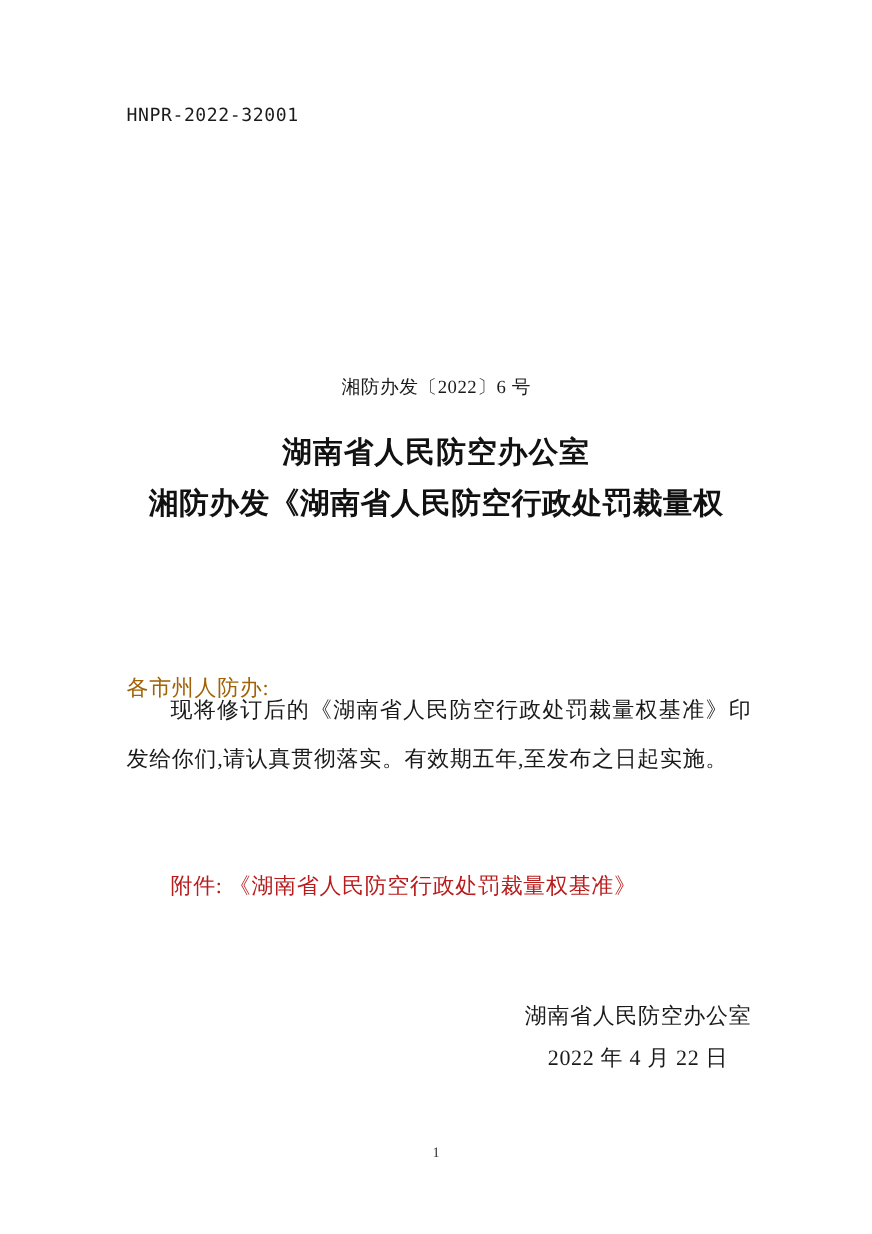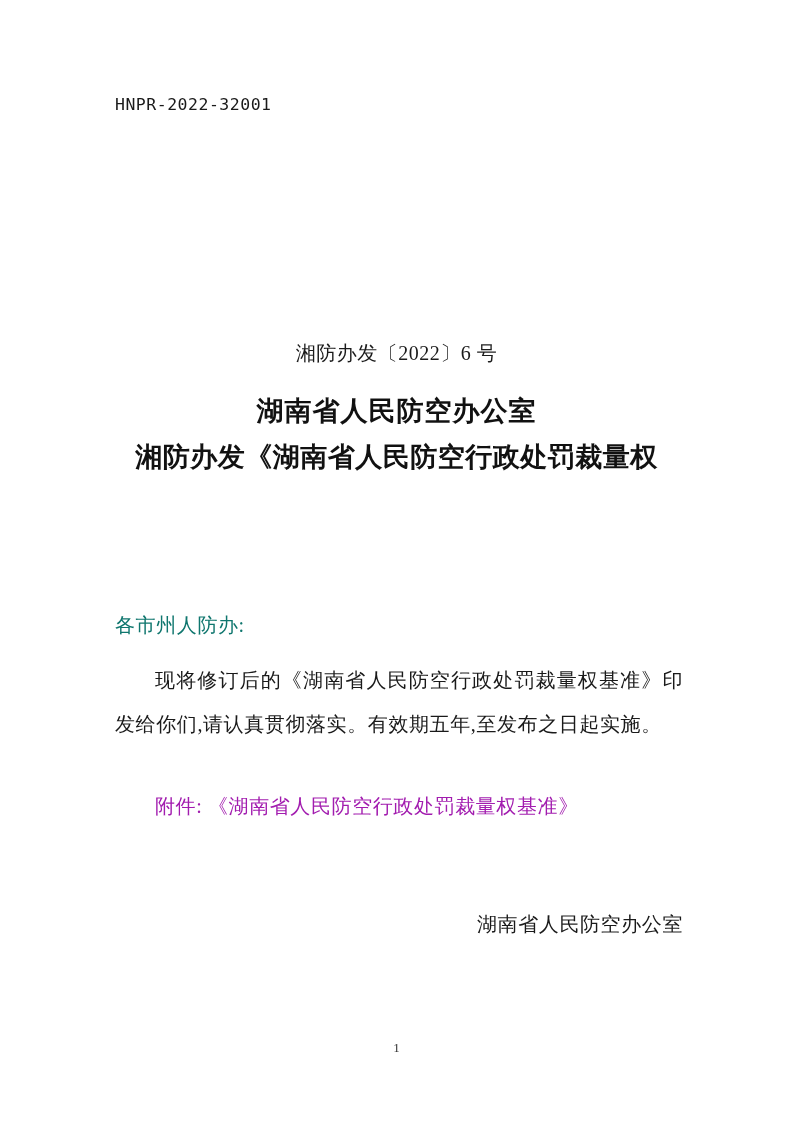--- a/index.html
+++ b/index.html
@@ -34,21 +34,21 @@
     white-space: nowrap;
   }
 
   
   .issue-no {
     position: absolute;
     left: 0;
     right: 0;
     top: 340px;
     text-align: center;
-    font-size: 20px;
+    font-size: 17px;
     font-family: "Liberation Serif", "DejaVu Serif", serif;
     letter-spacing: 0.5px;
     color: #1a1a1a;
   }
 
   
   .title-block {
     position: absolute;
     left: 110px;
     right: 110px;
@@ -68,44 +68,44 @@
     letter-spacing: 0.5px;
   }
 
   
   .salutation {
     position: absolute;
     left: 115px;
     top: 612px;
     font-size: 20px;
     letter-spacing: 0.6px;
-    color: #0f766e;
+    color: #a16207;
   }
   .body-para {
     position: absolute;
     left: 115px;
     right: 110px;
-    top: 658px;
+    top: 624px;
     font-size: 20px;
     line-height: 44px;
     text-align: justify;
     text-indent: 40px;
     letter-spacing: 0.6px;
     color: #1a1a1a;
   }
   .attachment {
     position: absolute;
     left: 115px;
     right: 110px;
     top: 784px;
     font-size: 20px;
     line-height: 44px;
     text-indent: 40px;
     letter-spacing: 0.6px;
-    color: #a21caf;
+    color: #b91c1c;
   }
 
   
   .signature {
     position: absolute;
     right: 110px;
     top: 905px;
     text-align: left;
     font-size: 20px;
     line-height: 38px;
@@ -149,17 +149,18 @@
   </div>
 
   <div class="salutation">各市州人防办:</div>
 
   <div class="body-para">现将修订后的《湖南省人民防空行政处罚裁量权基准》印发给你们,请认真贯彻落实。有效期五年,至发布之日起实施。</div>
 
   <div class="attachment">附件: 《湖南省人民防空行政处罚裁量权基准》</div>
 
   <div class="signature">
     <span class="sig-org">湖南省人民防空办公室</span>
+    <span class="sig-date">2022 年 4 月 22 日</span>
   </div>
 
   <div class="page-number">1</div>
 
 </div>
 
 </body></html>

